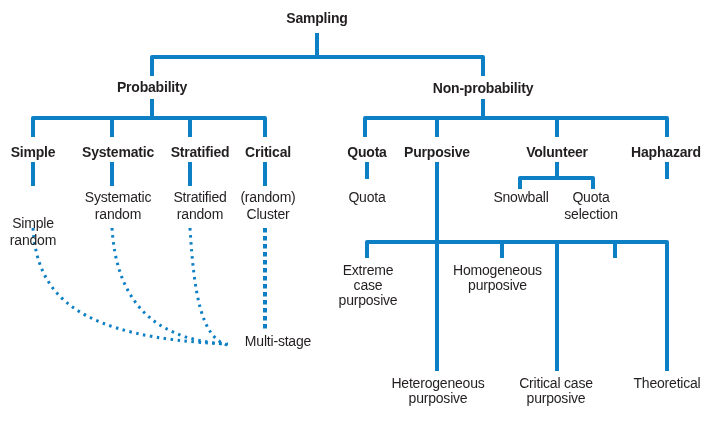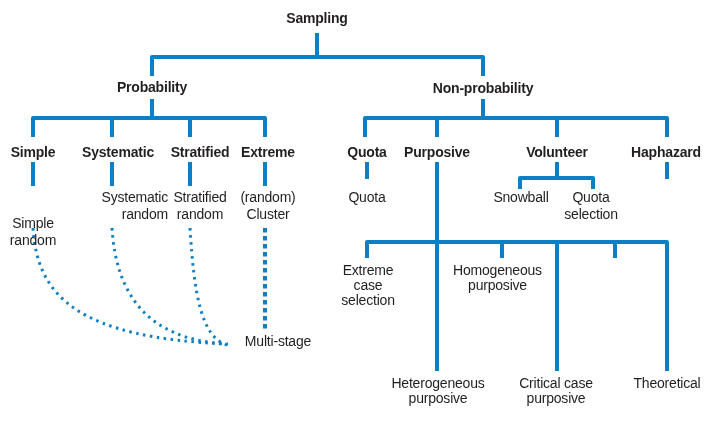--- a/index.html
+++ b/index.html
@@ -73,38 +73,38 @@
   </svg>
 
   <div class="lbl b nw" style="left:267px;top:10px;width:100px;">Sampling</div>
 
   <div class="lbl b nw" style="left:102px;top:79px;width:100px;">Probability</div>
   <div class="lbl b nw" style="left:423px;top:80px;width:120px;">Non-probability</div>
 
   <div class="lbl b nw" style="left:0px;top:144px;width:66px;">Simple</div>
   <div class="lbl b nw" style="left:68px;top:144px;width:100px;">Systematic</div>
   <div class="lbl b nw" style="left:153px;top:144px;width:94px;">Stratified</div>
-  <div class="lbl b nw" style="left:233px;top:144px;width:70px;">Extreme</div>
+  <div class="lbl b nw" style="left:233px;top:144px;width:70px;">Critical</div>
 
   <div class="lbl" style="left:3px;top:189px;width:60px;margin-top:26px;">Simple random</div>
-  <div class="lbl" style="left:68px;top:189px;width:100px;text-align:right;">Systematic random</div>
+  <div class="lbl" style="left:68px;top:189px;width:100px;">Systematic random</div>
   <div class="lbl" style="left:160px;top:189px;width:80px;">Stratified random</div>
   <div class="lbl" style="left:233px;top:189px;width:70px;">(random) Cluster</div>
 
   <div class="lbl nw left-align" style="left:233px;top:333px;width:90px;">Multi-stage</div>
 
   <div class="lbl b nw" style="left:327px;top:144px;width:80px;">Quota</div>
   <div class="lbl b nw" style="left:397px;top:144px;width:80px;">Purposive</div>
   <div class="lbl b nw" style="left:517px;top:144px;width:80px;">Volunteer</div>
   <div class="lbl b nw" style="left:626px;top:144px;width:80px;">Haphazard</div>
 
   <div class="lbl nw" style="left:337px;top:189px;width:60px;">Quota</div>
   <div class="lbl nw" style="left:486px;top:189px;width:70px;">Snowball</div>
   <div class="lbl" style="left:561px;top:189px;width:60px;">Quota selection</div>
 
-  <div class="lbl kind" style="left:335px;top:263px;width:66px;">Extreme case selection</div>
+  <div class="lbl kind" style="left:335px;top:263px;width:66px;">Extreme case purposive</div>
   <div class="lbl kind" style="left:445px;top:263px;width:105px;">Homogeneous purposive</div>
 
   <div class="lbl kind" style="left:382px;top:376px;width:112px;">Heterogeneous purposive</div>
   <div class="lbl kind" style="left:513px;top:376px;width:86px;">Critical case purposive</div>
   <div class="lbl kind nw" style="left:622px;top:376px;width:90px;">Theoretical</div>
 
 </div>
 
 </body></html>

